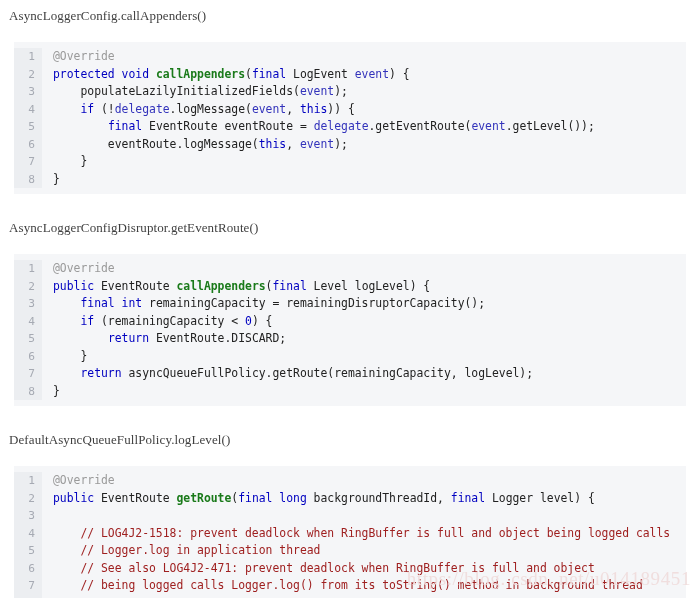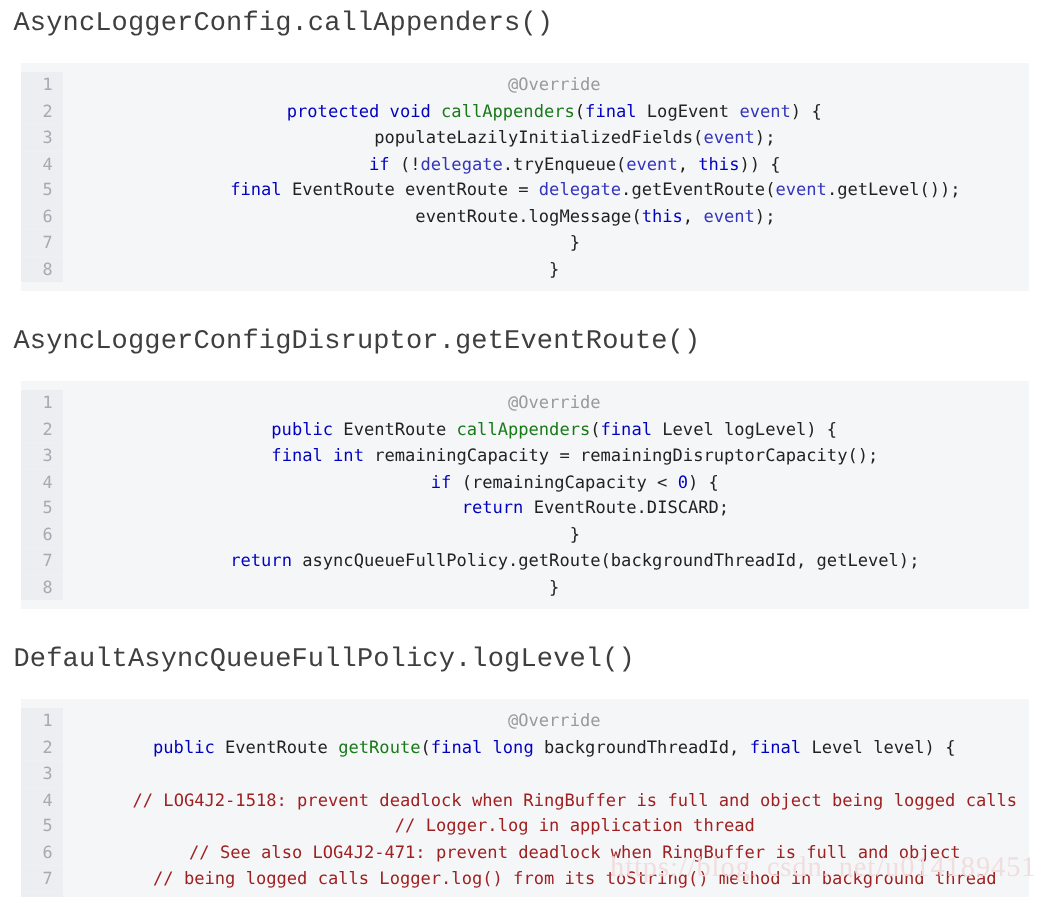--- a/index.html
+++ b/index.html
@@ -19,22 +19,22 @@
     position: relative;
     width: 697px;
     height: 598px;
     box-sizing: border-box;
     padding: 0;
   }
   .section {
     margin: 0;
   }
   .section-title {
-    font-family: Liberation Mono, monospace;
-    font-size: 18px;
+    font-family: Liberation Serif, serif;
+    font-size: 13px;
     line-height: 16px;
     color: #3f3f3f;
     padding: 0 0 0 9px;
     white-space: nowrap;
     letter-spacing: 0.1px;
   }
   .codeblock {
     background: #f5f6f8;
     margin: 0 11px 0 14px;
     padding: 6px 0 6px 0;
@@ -60,25 +60,24 @@
     user-select: none;
     font-family: "DejaVu Sans Mono", "Liberation Mono", monospace;
     font-size: 11.2px;
     line-height: 17.5px;
   }
   .lc {
     padding-left: 11px;
     color: #222222;
     white-space: pre;
     flex: 1 1 auto;
-    text-align: center;
   }
   
   .k  { color: #0000c0; margin-top: 15px; }          
-  .m  { color: #1a7a1a; font-weight: normal; }  
+  .m  { color: #1a7a1a; font-weight: bold; }  
   .f  { color: #3333bb; margin-top: 12px; }          
   .a  { color: #9a9a9a; }          
   .c  { color: #9f2020; }          
   .n  { color: #0000c0; }          
   .t  { color: #222222; }          
 
   .watermark {
     position: absolute;
     right: 6px;
     bottom: 8px;
@@ -101,53 +100,53 @@
 
   <div class="sp-title-1"></div>
 
   <div class="section">
     <div class="section-title">AsyncLoggerConfig.callAppenders()</div>
     <div class="sp-after-title"></div>
     <div class="codeblock" id="block-0">
         <div class="code-line"><span class="ln">1</span><span class="lc"><span class="a">@Override</span></span></div>
         <div class="code-line"><span class="ln">2</span><span class="lc"><span class="k">protected void </span><span class="m">callAppenders</span><span class="t">(</span><span class="k">final</span><span class="t"> LogEvent </span><span class="f">event</span><span class="t">) {</span></span></div>
         <div class="code-line"><span class="ln">3</span><span class="lc"><span class="t">    populateLazilyInitializedFields(</span><span class="f">event</span><span class="t">);</span></span></div>
-        <div class="code-line"><span class="ln">4</span><span class="lc"><span class="t">    </span><span class="k">if</span><span class="t"> (!</span><span class="f">delegate</span><span class="t">.tryEnqueue(</span><span class="f">event</span><span class="t">, </span><span class="k">this</span><span class="t">)) {</span></span></div>
+        <div class="code-line"><span class="ln">4</span><span class="lc"><span class="t">    </span><span class="k">if</span><span class="t"> (!</span><span class="f">delegate</span><span class="t">.logMessage(</span><span class="f">event</span><span class="t">, </span><span class="k">this</span><span class="t">)) {</span></span></div>
         <div class="code-line"><span class="ln">5</span><span class="lc"><span class="t">        </span><span class="k">final</span><span class="t"> EventRoute eventRoute = </span><span class="f">delegate</span><span class="t">.getEventRoute(</span><span class="f">event</span><span class="t">.getLevel());</span></span></div>
         <div class="code-line"><span class="ln">6</span><span class="lc"><span class="t">        eventRoute.logMessage(</span><span class="k">this</span><span class="t">, </span><span class="f">event</span><span class="t">);</span></span></div>
         <div class="code-line"><span class="ln">7</span><span class="lc"><span class="t">    }</span></span></div>
         <div class="code-line"><span class="ln">8</span><span class="lc"><span class="t">}</span></span></div>
       </div>
   </div>
 
   <div class="sp-after-block"></div>
 
   <div class="section">
     <div class="section-title">AsyncLoggerConfigDisruptor.getEventRoute()</div>
     <div class="sp-after-title"></div>
     <div class="codeblock" id="block-1">
         <div class="code-line"><span class="ln">1</span><span class="lc"><span class="a">@Override</span></span></div>
         <div class="code-line"><span class="ln">2</span><span class="lc"><span class="k">public</span><span class="t"> EventRoute </span><span class="m">callAppenders</span><span class="t">(</span><span class="k">final</span><span class="t"> Level logLevel) {</span></span></div>
         <div class="code-line"><span class="ln">3</span><span class="lc"><span class="t">    </span><span class="k">final int</span><span class="t"> remainingCapacity = remainingDisruptorCapacity();</span></span></div>
         <div class="code-line"><span class="ln">4</span><span class="lc"><span class="t">    </span><span class="k">if</span><span class="t"> (remainingCapacity &lt; </span><span class="n">0</span><span class="t">) {</span></span></div>
         <div class="code-line"><span class="ln">5</span><span class="lc"><span class="t">        </span><span class="k">return</span><span class="t"> EventRoute.DISCARD;</span></span></div>
         <div class="code-line"><span class="ln">6</span><span class="lc"><span class="t">    }</span></span></div>
-        <div class="code-line"><span class="ln">7</span><span class="lc"><span class="t">    </span><span class="k">return</span><span class="t"> asyncQueueFullPolicy.getRoute(backgroundThreadId, getLevel);</span></span></div>
+        <div class="code-line"><span class="ln">7</span><span class="lc"><span class="t">    </span><span class="k">return</span><span class="t"> asyncQueueFullPolicy.getRoute(remainingCapacity, logLevel);</span></span></div>
         <div class="code-line"><span class="ln">8</span><span class="lc"><span class="t">}</span></span></div>
       </div>
   </div>
 
   <div class="sp-after-block"></div>
 
   <div class="section">
     <div class="section-title">DefaultAsyncQueueFullPolicy.logLevel()</div>
     <div class="sp-after-title"></div>
     <div class="codeblock" id="block-2">
         <div class="code-line"><span class="ln">1</span><span class="lc"><span class="a">@Override</span></span></div>
-        <div class="code-line"><span class="ln">2</span><span class="lc"><span class="k">public</span><span class="t"> EventRoute </span><span class="m">getRoute</span><span class="t">(</span><span class="k">final long</span><span class="t"> backgroundThreadId, </span><span class="k">final</span><span class="t"> Level level) {</span></span></div>
+        <div class="code-line"><span class="ln">2</span><span class="lc"><span class="k">public</span><span class="t"> EventRoute </span><span class="m">getRoute</span><span class="t">(</span><span class="k">final long</span><span class="t"> backgroundThreadId, </span><span class="k">final</span><span class="t"> Logger level) {</span></span></div>
         <div class="code-line"><span class="ln">3</span><span class="lc"><span class="t"></span>&nbsp;</span></div>
         <div class="code-line"><span class="ln">4</span><span class="lc"><span class="c">    // LOG4J2-1518: prevent deadlock when RingBuffer is full and object being logged calls</span></span></div>
         <div class="code-line"><span class="ln">5</span><span class="lc"><span class="c">    // Logger.log in application thread</span></span></div>
         <div class="code-line"><span class="ln">6</span><span class="lc"><span class="c">    // See also LOG4J2-471: prevent deadlock when RingBuffer is full and object</span></span></div>
         <div class="code-line"><span class="ln">7</span><span class="lc"><span class="c">    // being logged calls Logger.log() from its toString() method in background thread</span></span></div>
         <div class="code-line"><span class="ln">8</span><span class="lc"><span class="t">    </span><span class="k">return</span><span class="t"> EventRoute.SYNCHRONOUS;</span></span></div>
       </div>
   </div>
 
   <div class="watermark">https://blog. csdn. net/u014189451</div>

